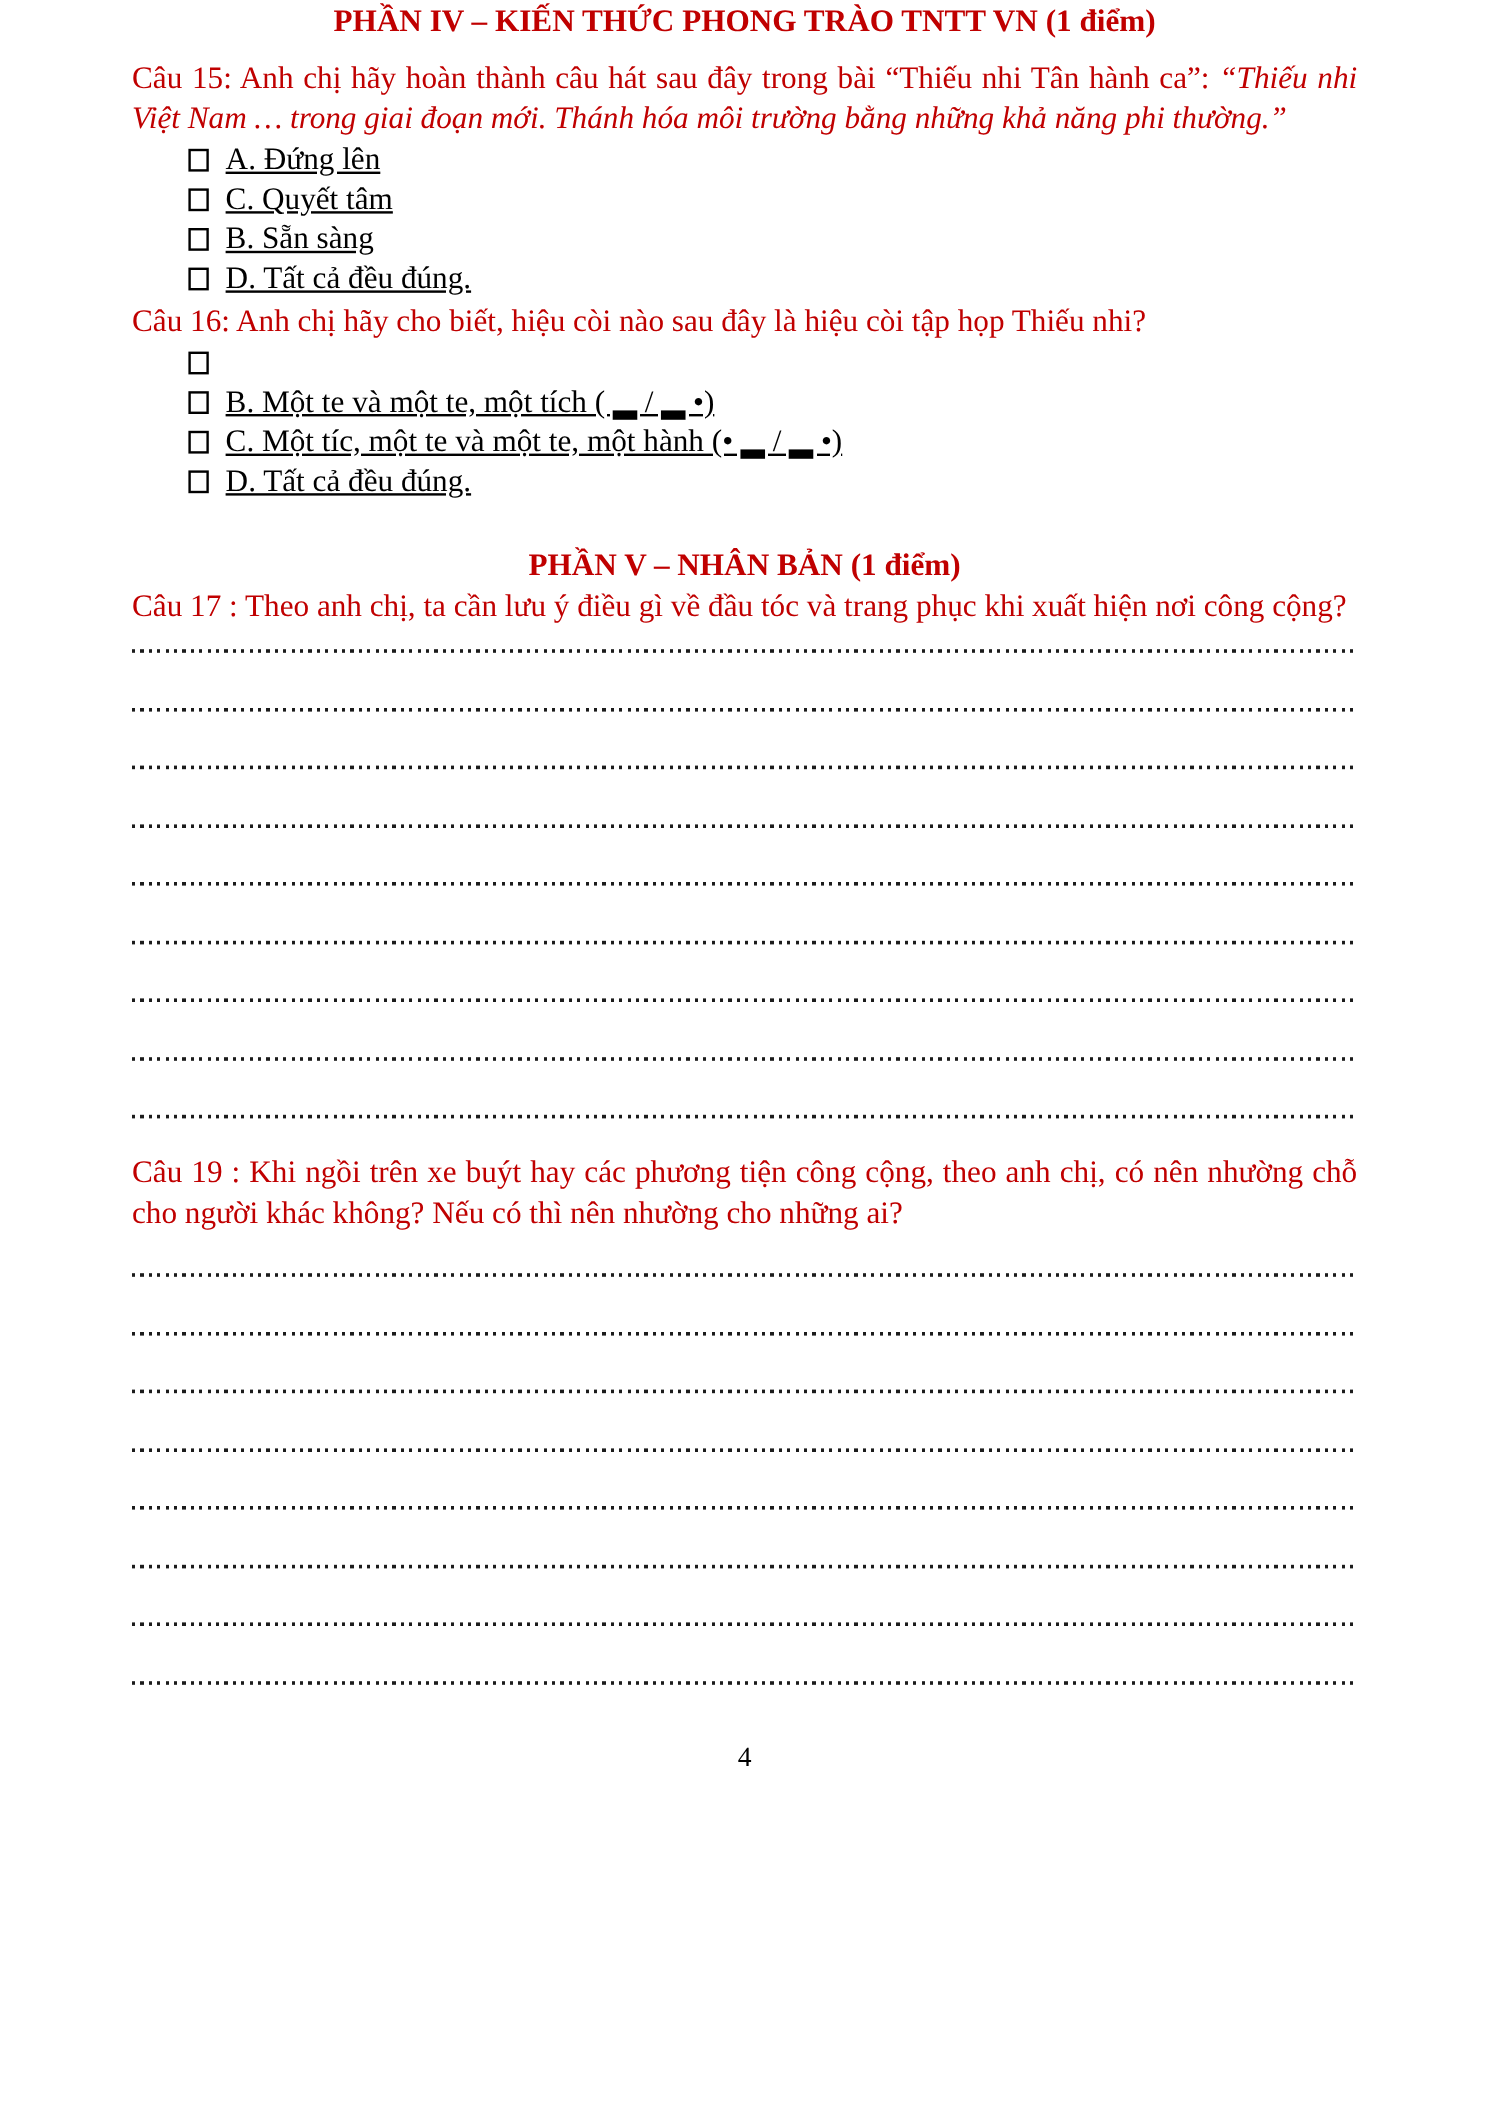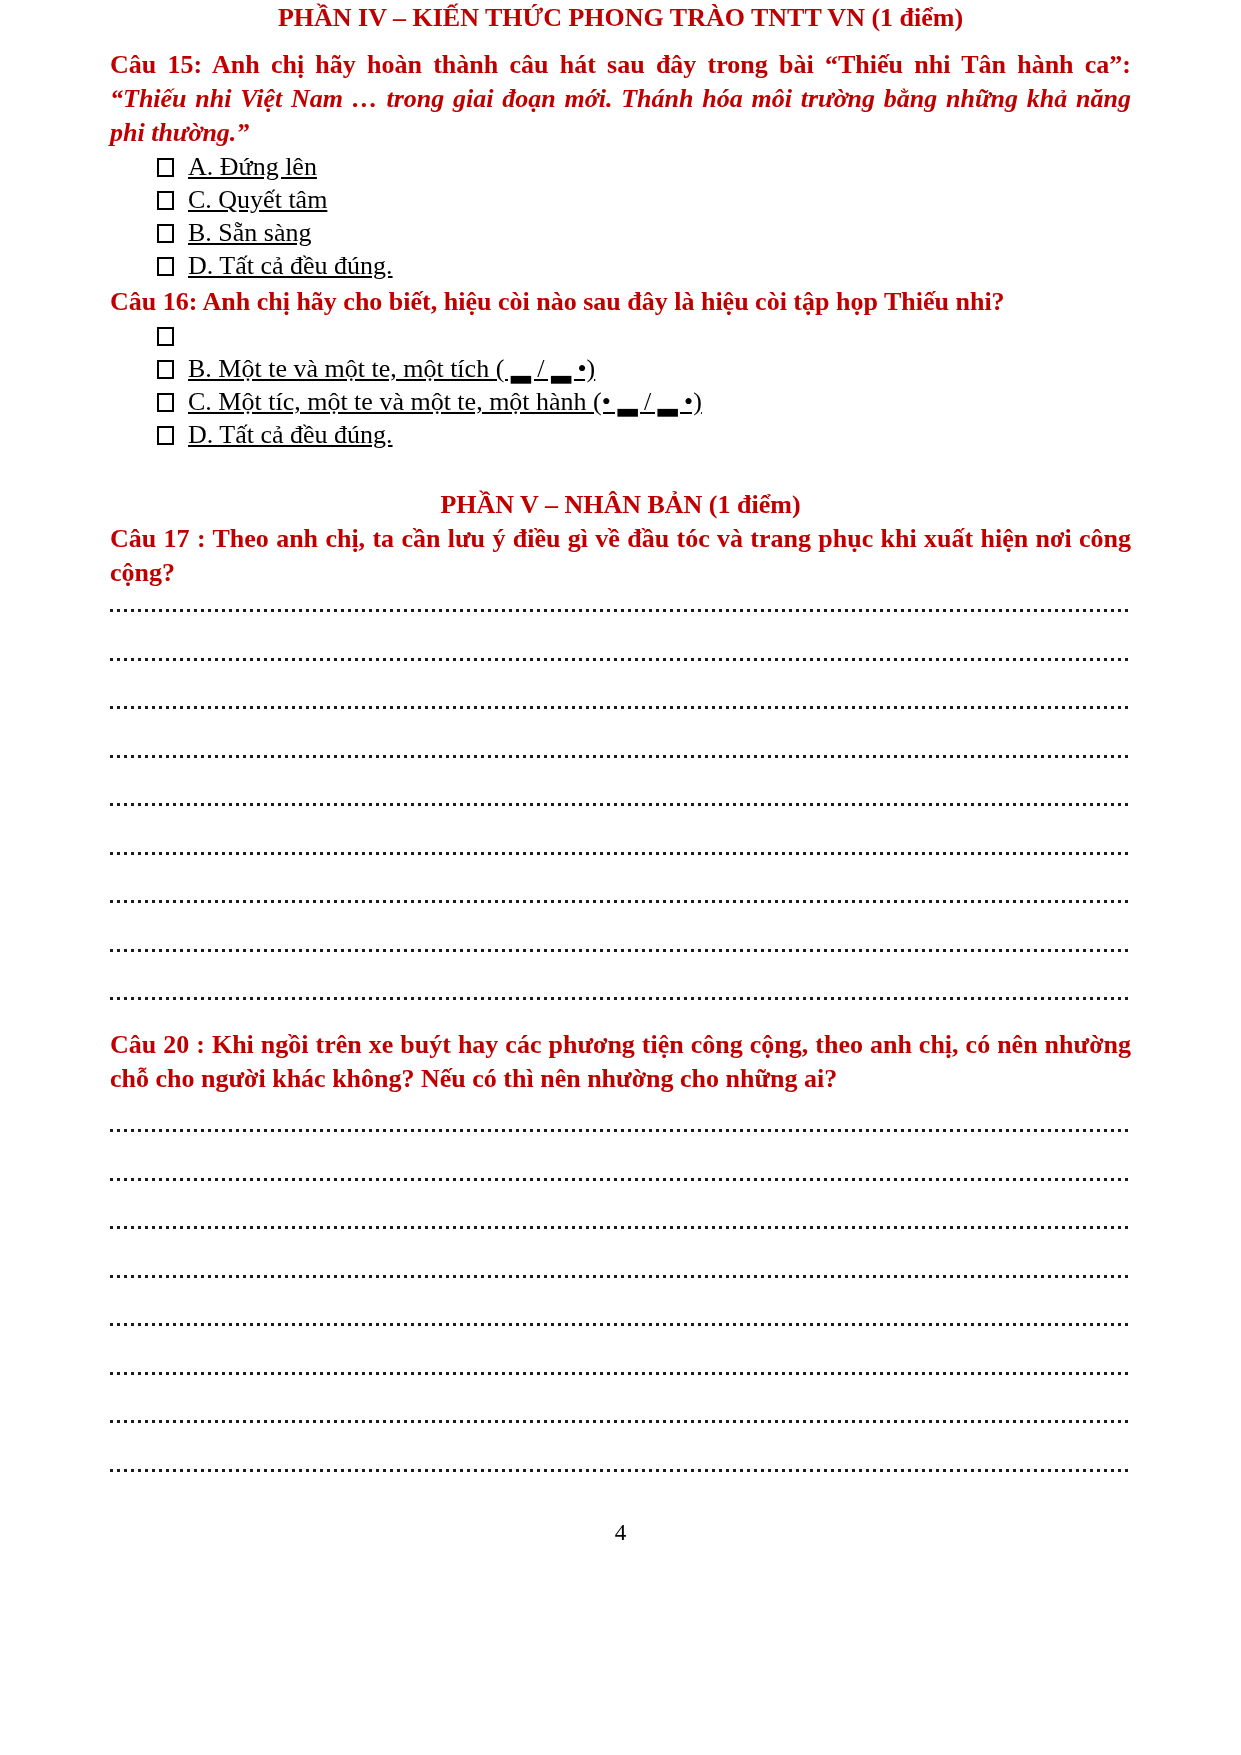--- a/index.html
+++ b/index.html
@@ -24,21 +24,21 @@
     font-size:26px;
     line-height:35px;
     font-weight:700;
     text-align:center;
     color:var(--red);
   }
   .question{
     margin:0;
     font-size:26px;
     line-height:34px;
-    font-weight:700;
+    font-weight:400;
     color:var(--red);
     text-align:justify;
   }
   .question .quote{ font-style:italic; }
   .q15{ margin-top:13px; }
   .q16{ margin-top:3px; }
   .part5-title{ margin-top:36px; }
   .q18{ margin-top:26px; }
   .options{
     list-style:none;
@@ -119,21 +119,21 @@
       <div class="answer-line"></div>
       <div class="answer-line"></div>
       <div class="answer-line"></div>
       <div class="answer-line"></div>
       <div class="answer-line"></div>
       <div class="answer-line"></div>
       <div class="answer-line"></div>
       <div class="answer-line"></div>
     </div>
 
-  <p class="question q18"><span>Câu 20 :</span> <span>Khi ngồi trên xe buýt hay các phương tiện công cộng, theo anh chị, có nên nhường chỗ cho người khác không? Nếu có thì nên nhường cho những ai?</span></p>
+  <p class="question q18"><span>Câu 19 :</span> <span>Khi ngồi trên xe buýt hay các phương tiện công cộng, theo anh chị, có nên nhường chỗ cho người khác không? Nếu có thì nên nhường cho những ai?</span></p>
 
   <div class="answers answers-q18">
       <div class="answer-line"></div>
       <div class="answer-line"></div>
       <div class="answer-line"></div>
       <div class="answer-line"></div>
       <div class="answer-line"></div>
       <div class="answer-line"></div>
       <div class="answer-line"></div>
       <div class="answer-line"></div>

